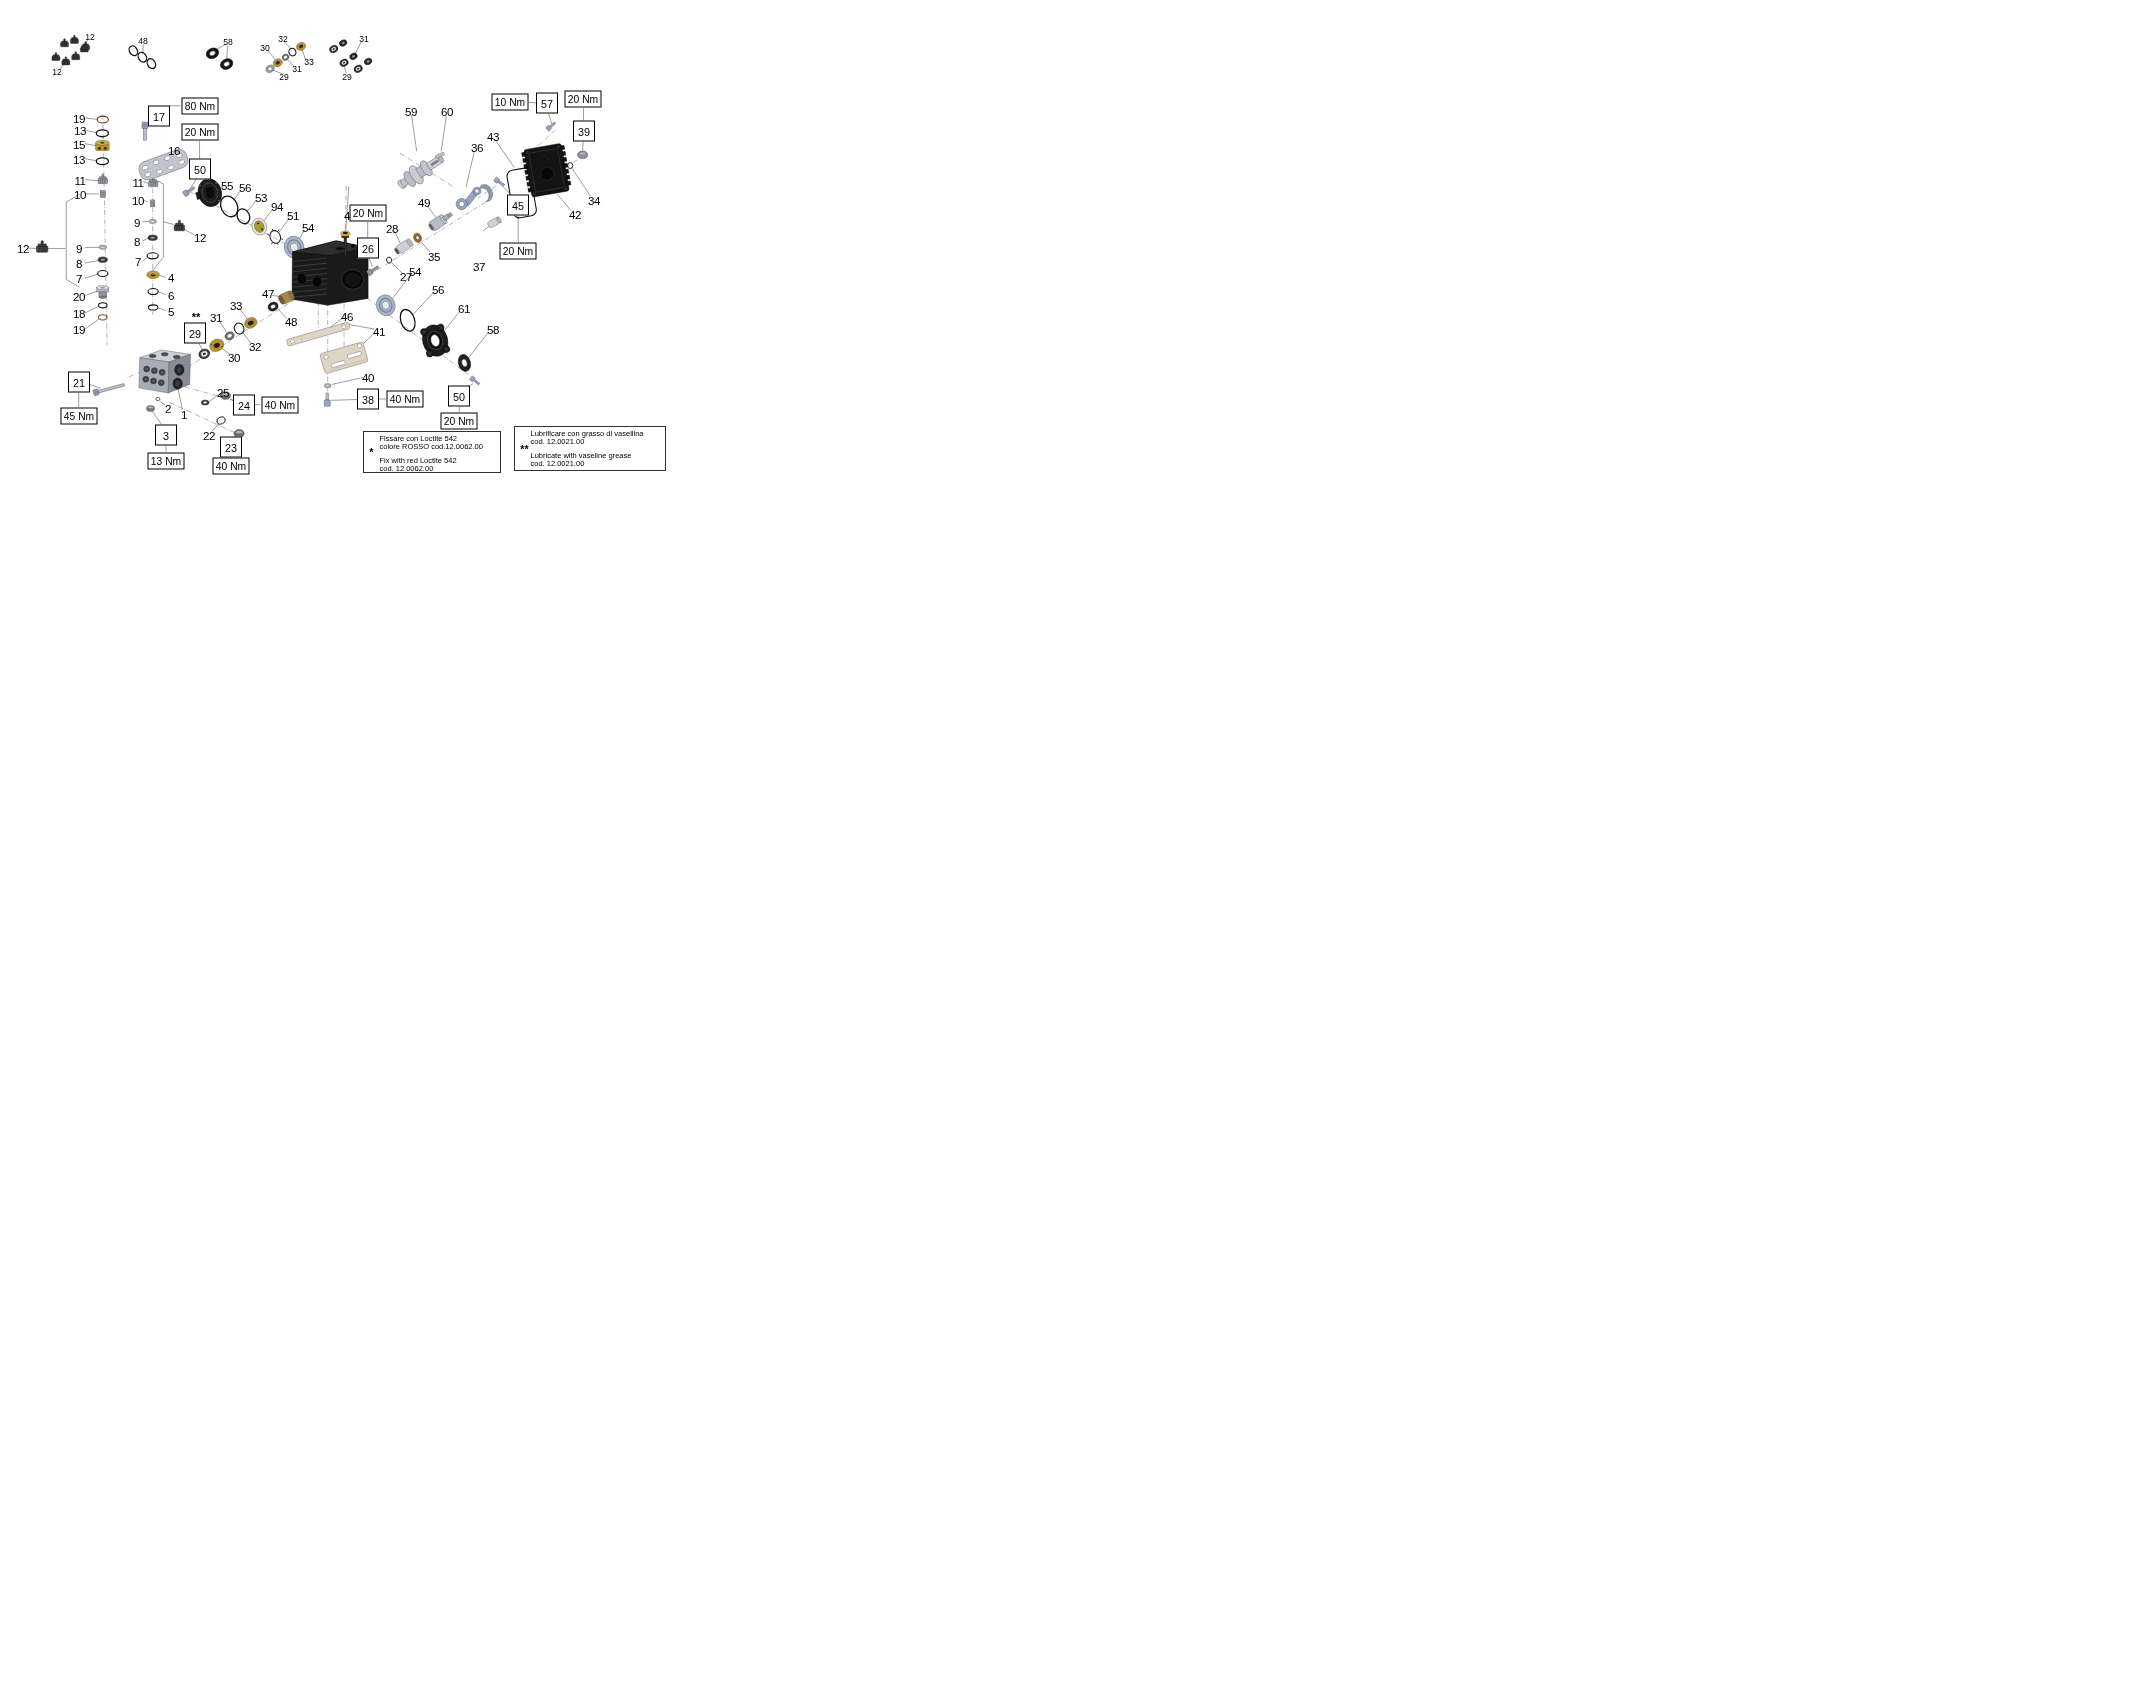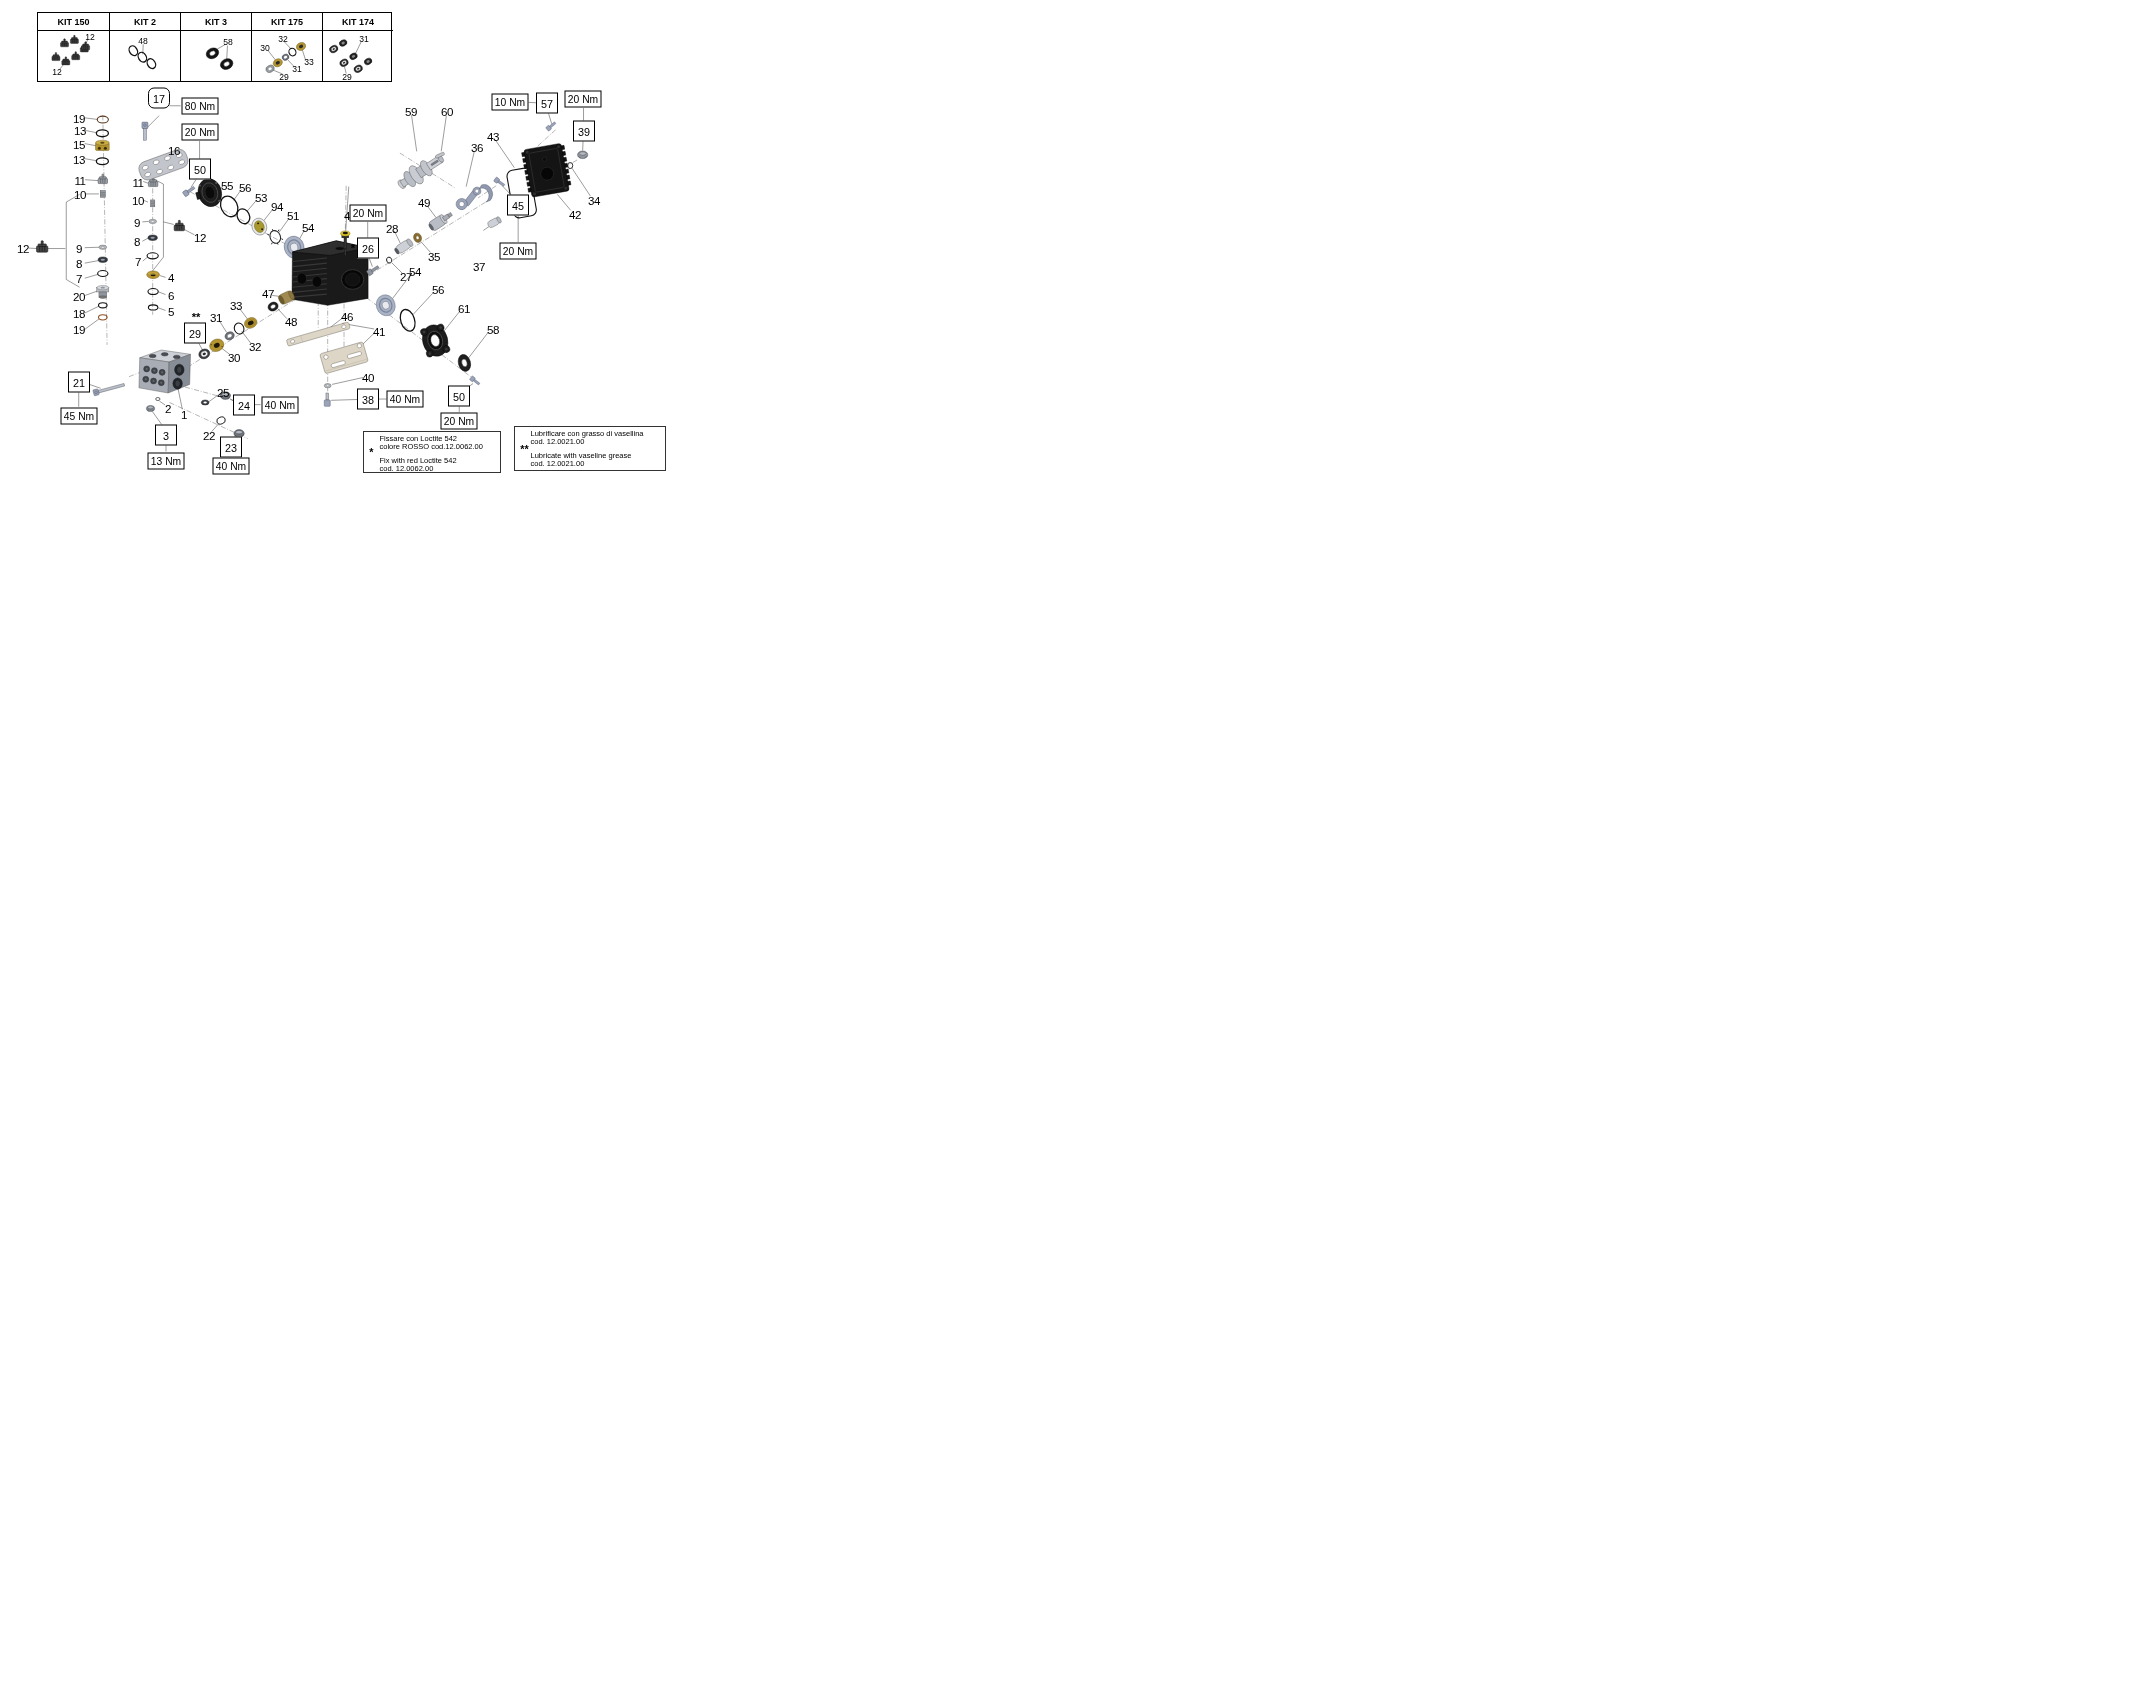--- a/index.html
+++ b/index.html
@@ -581,37 +581,20 @@
   <use href="#hexplug" transform="translate(350,950) scale(0.8)" fill="#7d828a" stroke="#3e4248"></use>
   <g transform="translate(477,936)">
     <ellipse rx="9" ry="6" fill="#3a3e44" stroke="#17191c"></ellipse>
         <ellipse rx="4" ry="2.5" fill="#fdfdfd"></ellipse>
   </g>
   <use href="#hexplug" transform="translate(524,920)" fill="#6f747c" stroke="#34383d"></use>
   <ellipse cx="514" cy="978" rx="10" ry="8" fill="none" stroke="#111" stroke-width="2" transform="rotate(-20 514 978)"></ellipse>
   <use href="#hexplug" transform="translate(556,1008)" fill="#6f747c" stroke="#34383d"></use>
 </svg>
 
-<div class="kit-table">
-  <div class="kit-col" style="left:0;width:71px;">
-    <div class="kit-head">KIT 150</div>
-  </div>
-  <div class="kit-col" style="left:71px;width:71px;">
-    <div class="kit-head">KIT 2</div>
-  </div>
-  <div class="kit-col" style="left:142px;width:71px;">
-    <div class="kit-head">KIT 3</div>
-  </div>
-  <div class="kit-col" style="left:213px;width:71px;">
-    <div class="kit-head">KIT 175</div>
-  </div>
-  <div class="kit-col" style="left:284px;width:71px;">
-    <div class="kit-head">KIT 174</div>
-  </div>
-</div>
 
 <div class="notebox" style="left:363px;top:431px;width:138px;height:42px;">
   <span class="note-marker">*</span>
   <div class="note-text">
     <div>Fissare con Loctite 542</div>
     <div>colore ROSSO cod.12.0062.00</div>
     <div class="note-gap"></div>
     <div>Fix with red Loctite 542</div>
     <div>cod. 12.0062.00</div>
   </div>
@@ -690,21 +673,21 @@
       <div class="klabel" style="left: 57px; top: 72px;">12</div>
       <div class="klabel" style="left: 143px; top: 41px;">48</div>
       <div class="klabel" style="left: 228px; top: 42px;">58</div>
       <div class="klabel" style="left: 283px; top: 39px;">32</div>
       <div class="klabel" style="left: 265px; top: 48px;">30</div>
       <div class="klabel" style="left: 309px; top: 62px;">33</div>
       <div class="klabel" style="left: 297px; top: 69px;">31</div>
       <div class="klabel" style="left: 284px; top: 77px;">29</div>
       <div class="klabel" style="left: 364px; top: 39px;">31</div>
       <div class="klabel" style="left: 347px; top: 77px;">29</div>
-      <div class="nbox" style="left: 159px; top: 98px; border-radius: 6px;">17</div>
+      <div class="nbox" style="left: 159px; top: 116px;">17</div>
       <div class="nbox" style="left: 200px; top: 169px;">50</div>
       <div class="nbox" style="left: 368px; top: 248px;">26</div>
       <div class="nbox" style="left: 195px; top: 333px;">29</div>
       <div class="nbox" style="left: 547px; top: 103px;">57</div>
       <div class="nbox" style="left: 584px; top: 131px;">39</div>
       <div class="nbox" style="left: 518px; top: 205px;">45</div>
       <div class="nbox" style="left: 79px; top: 382px;">21</div>
       <div class="nbox" style="left: 166px; top: 435px;">3</div>
       <div class="nbox" style="left: 231px; top: 447px;">23</div>
       <div class="nbox" style="left: 244px; top: 405px;">24</div>

